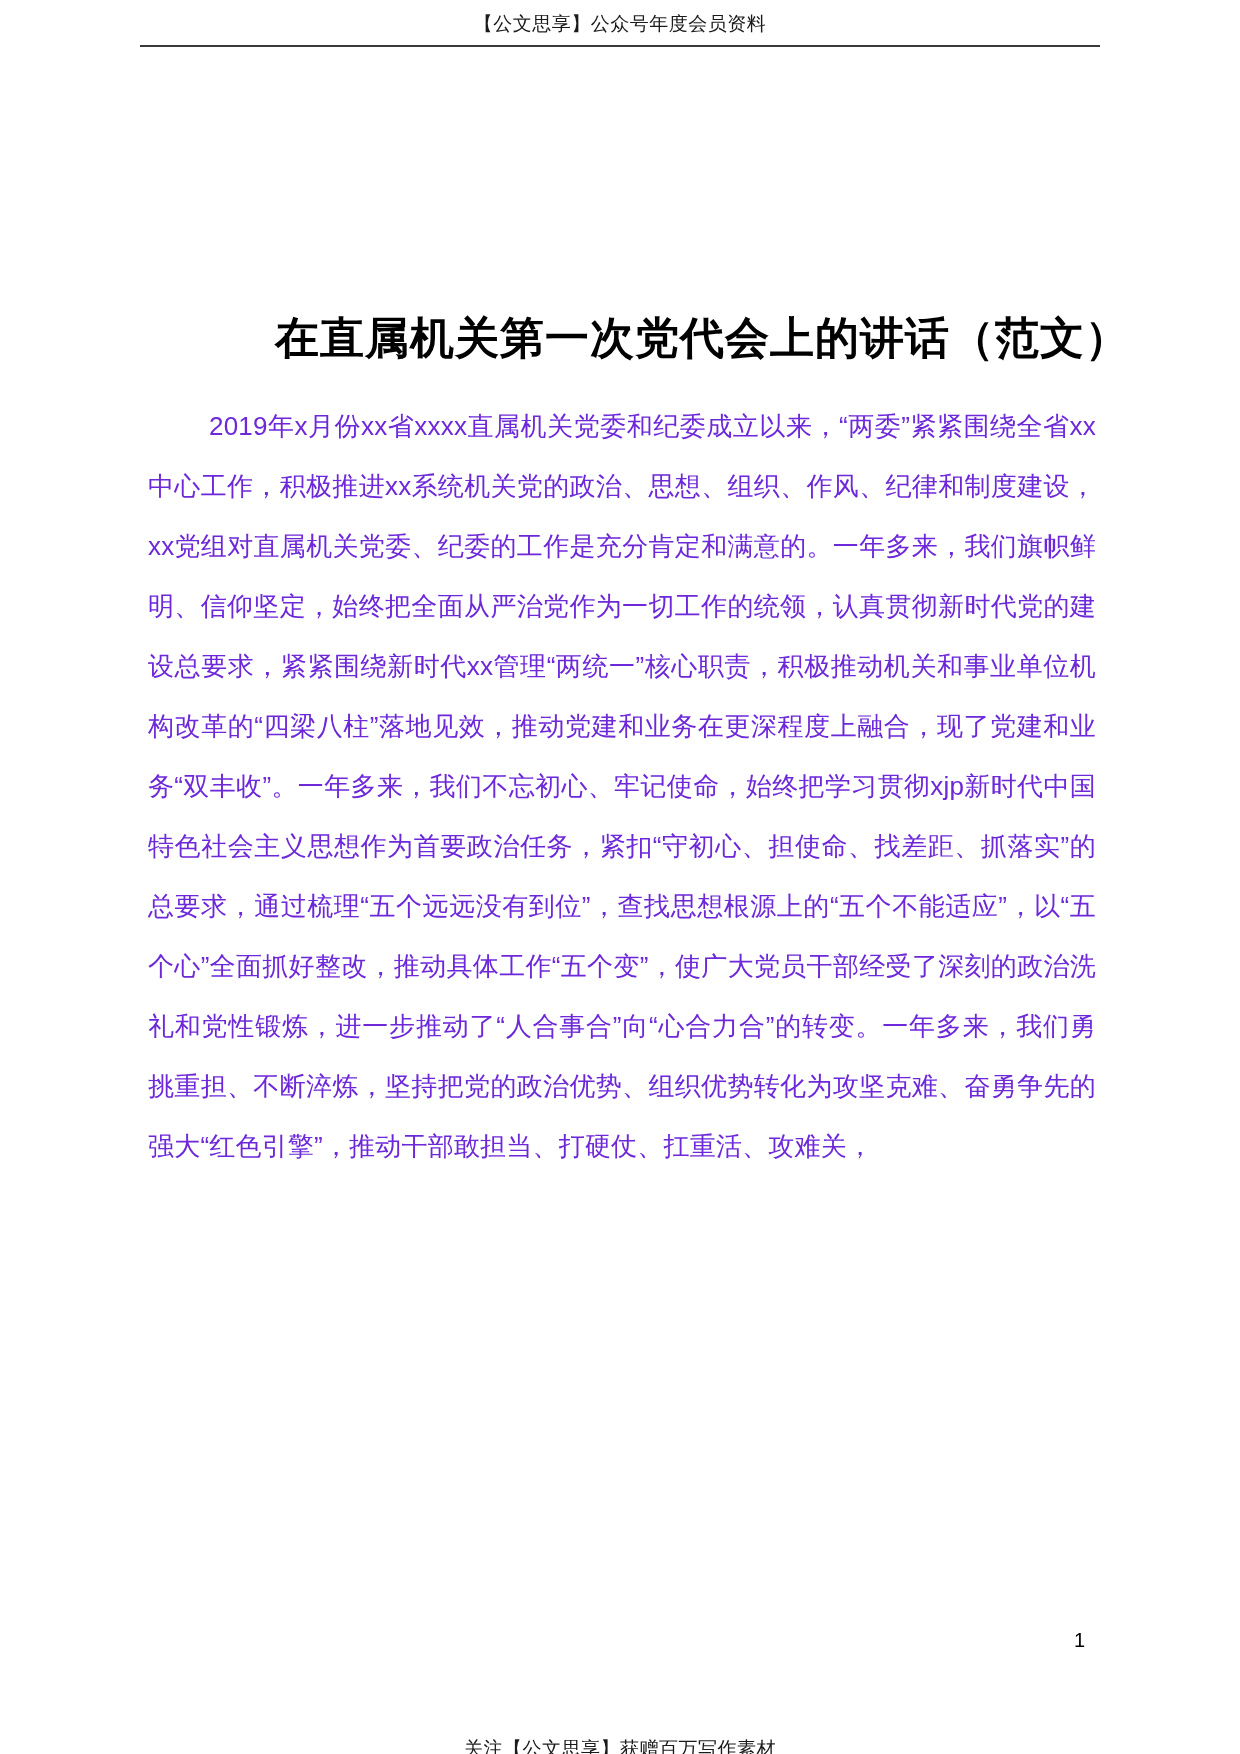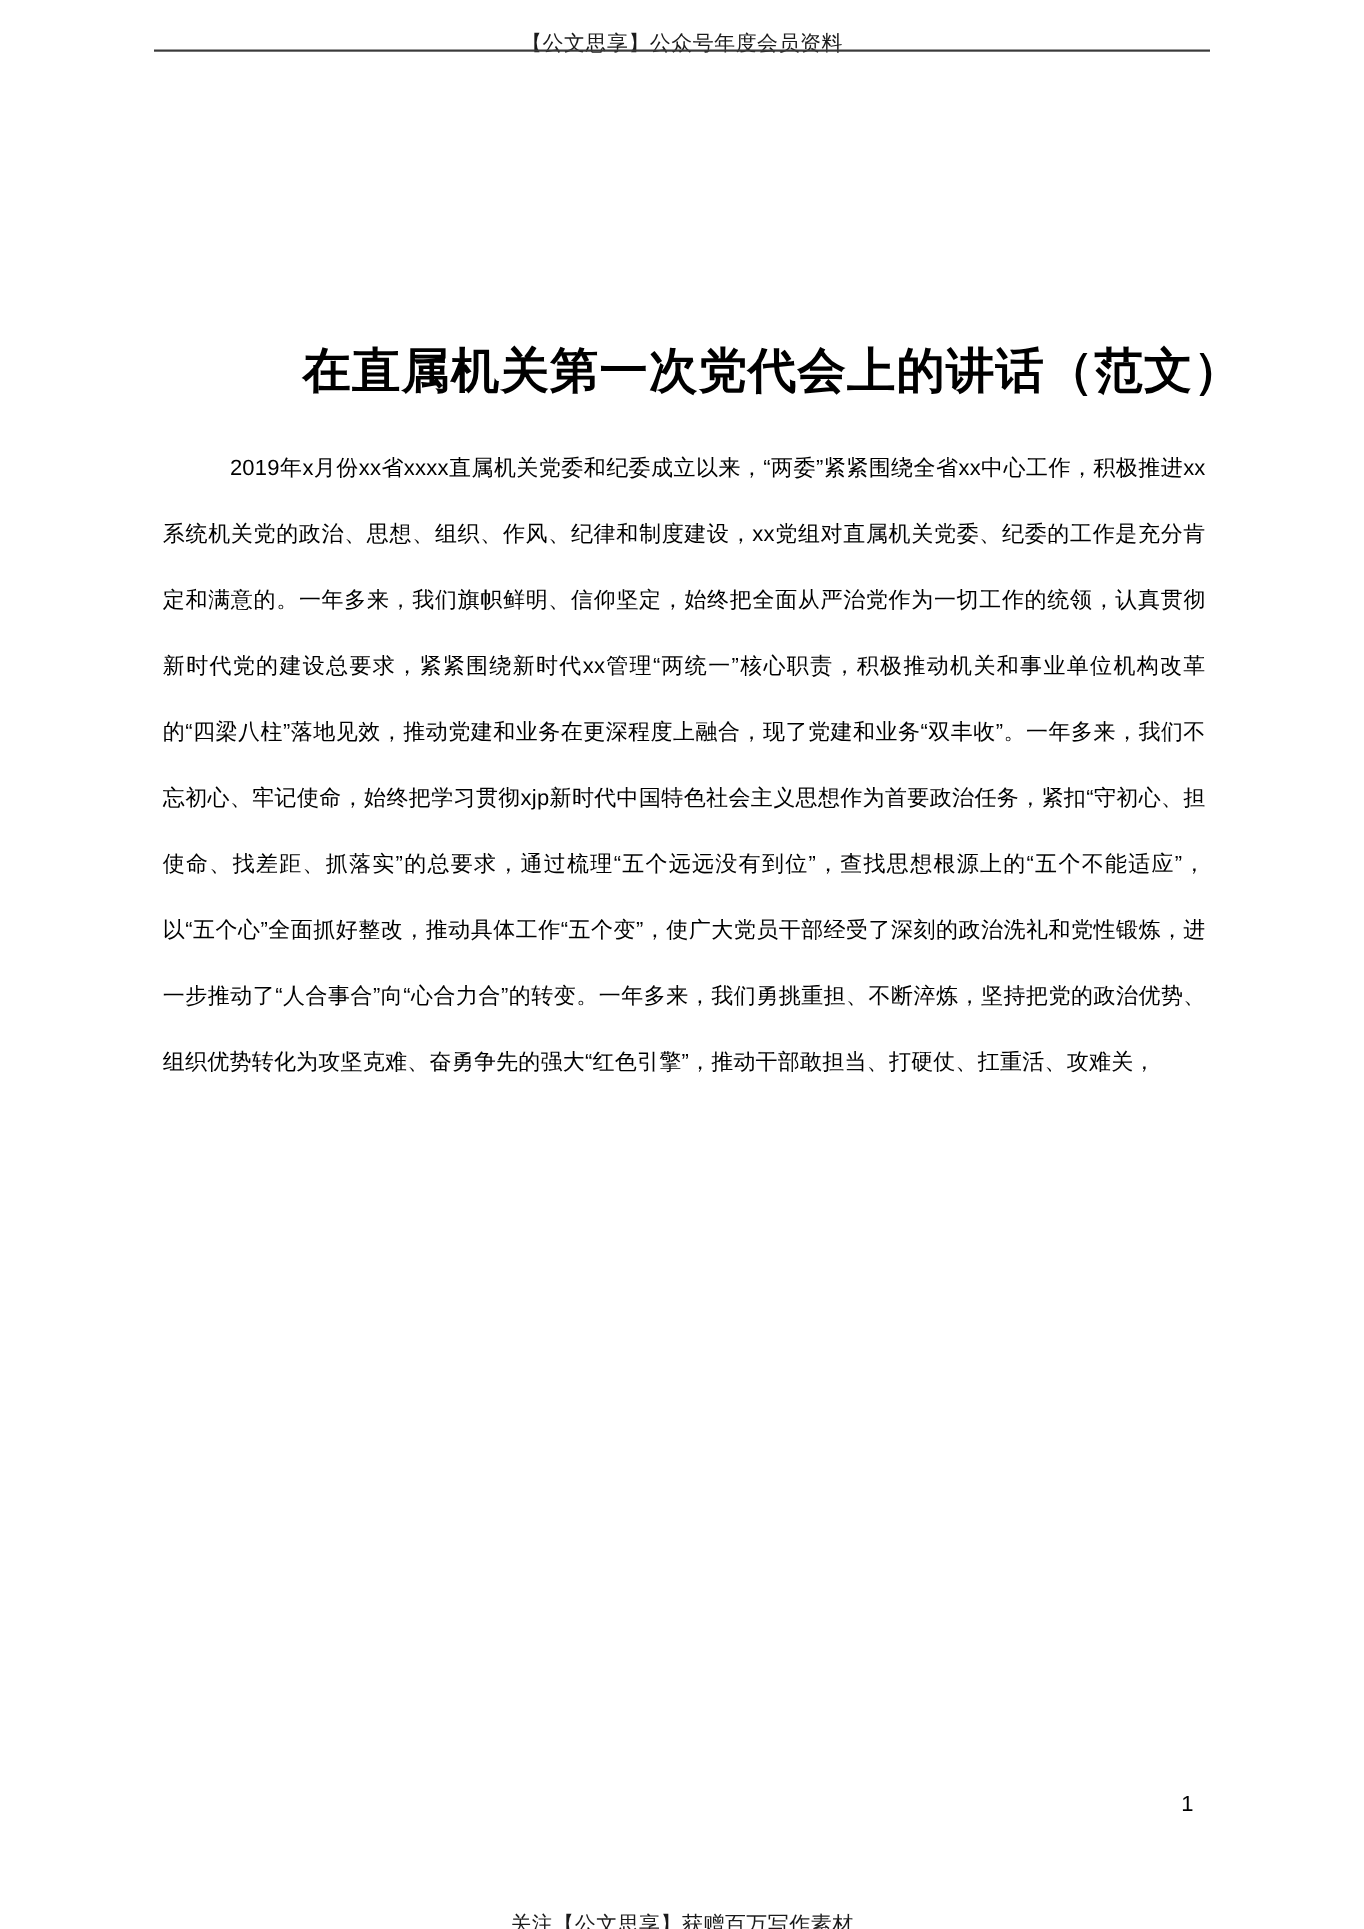--- a/index.html
+++ b/index.html
@@ -24,21 +24,20 @@
   
   .page-header {
     position: absolute;
     left: 140px;
     top: 0;
     width: 960px;
     height: 48px;
     display: flex;
     align-items: center;
     justify-content: center;
-    margin-top: 16px;
   }
   .page-header-text {
     font-size: 19px;
     line-height: 1.2;
     letter-spacing: 0.5px;
     color: #1a1a1a;
     font-weight: 400;
     white-space: nowrap;
   }
   .header-rule {
@@ -66,27 +65,27 @@
   }
 
   
   .doc-body {
     position: absolute;
     left: 148px;
     top: 396px;
     width: 948px;
   }
   .para {
-    font-size: 20px;
+    font-size: 26px;
     line-height: 60px;
     letter-spacing: 0.2px;
     text-align: justify;
     text-justify: inter-character;
     text-align-last: left;
-    color: #000000;
+    color: #6d28d9;
     margin: 0;
     text-indent: 61px;
     word-break: break-all;
   }
 
   
   .footer-rule {
     position: absolute;
     left: 140px;
     top: 1672px;

